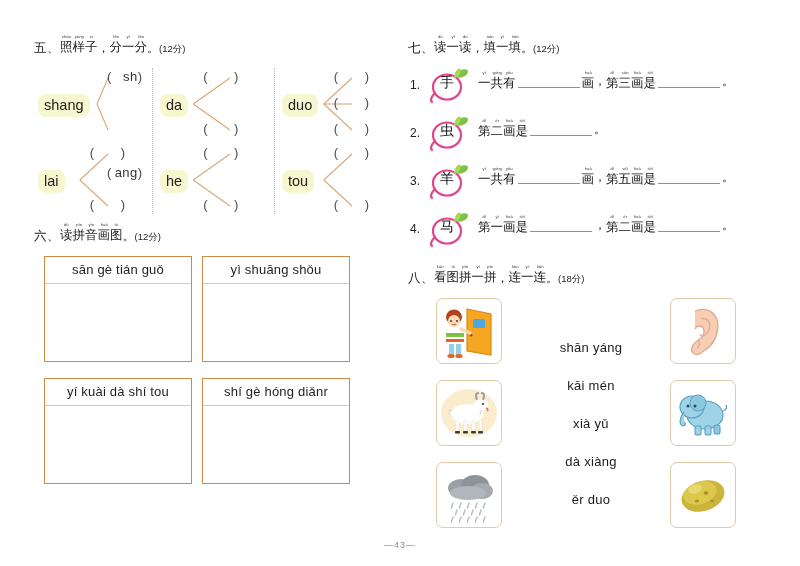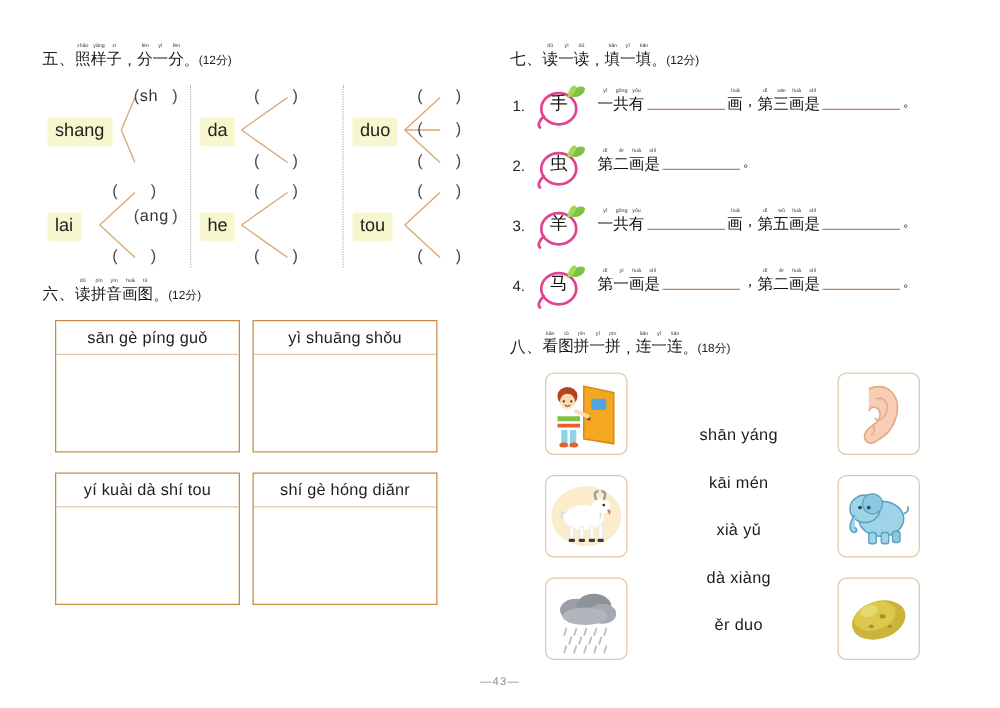--- a/index.html
+++ b/index.html
@@ -64,32 +64,32 @@
   }
   .syl {
     position: absolute;
     left: 4px;
     top: 28px;
     background: #f7f7cf;
     color: #222;
     font-size: 14.5px;
     line-height: 20px;
     padding: 1px 6px 2px 6px;
-    border-radius: 2px;
+    border-radius: 8px;
     white-space: nowrap;
   }
   .brk { position: absolute; left: 0; top: 0; width: 122px; height: 76px; }
   .paren {
     position: absolute;
     font-size: 13px;
     color: #4a4a4a;
     letter-spacing: .5px;
     white-space: nowrap;
   }
-  .paren .ptxt { display: inline-block; min-width: 26px; text-align: left; color: #333; }
+  .paren .ptxt { display: inline-block; min-width: 26px; text-align: right; color: #333; }
 
   
   .ex6-wrap { position: relative; margin-top: 14px; height: 230px; }
   .ex6-box {
     position: absolute;
     width: 148px;
     height: 106px;
     border: 1.3px solid #c98b45;
     background: #fff;
     box-sizing: border-box;
@@ -233,21 +233,21 @@
           <div class="paren" style="left: 55.8px; top: 55px;"><span>(</span><span class="ptxt"></span><span>)</span></div>
         </div>
       </div>
 
     <div class="sec-head" style="margin-top:4px;">
       <span class="sec-num">六、</span><span id="ex6-title"><span class="ruby"><span class="py">dú</span><span class="hz" style="font-family: &quot;DejaVu Sans&quot;, sans-serif;">读</span></span><span class="ruby"><span class="py">pīn</span><span class="hz" style="font-family: &quot;DejaVu Sans&quot;, sans-serif;">拼</span></span><span class="ruby"><span class="py">yīn</span><span class="hz" style="font-family: &quot;DejaVu Sans&quot;, sans-serif;">音</span></span><span class="ruby"><span class="py">huà</span><span class="hz" style="font-family: &quot;DejaVu Sans&quot;, sans-serif;">画</span></span><span class="ruby"><span class="py">tú</span><span class="hz" style="font-family: &quot;DejaVu Sans&quot;, sans-serif;">图</span></span><span class="cn-pun" style="font-family: &quot;DejaVu Sans&quot;, sans-serif;">。</span></span><span class="score">(12分)</span>
     </div>
 
     <div class="ex6-wrap" id="ex6-wrap">
         <div class="ex6-box" style="left: 10px; top: 0px;">
-          <div class="ex6-label">sān gè píng guǒ</div>
+          <div class="ex6-label">sān gè tián guǒ</div>
         </div>
         <div class="ex6-box" style="left: 168px; top: 0px;">
           <div class="ex6-label">yì shuāng shǒu</div>
         </div>
         <div class="ex6-box" style="left: 10px; top: 122px;">
           <div class="ex6-label">yí kuài dà shí tou</div>
         </div>
         <div class="ex6-box" style="left: 168px; top: 122px;">
           <div class="ex6-label">shí gè hóng diǎnr</div>
         </div>

